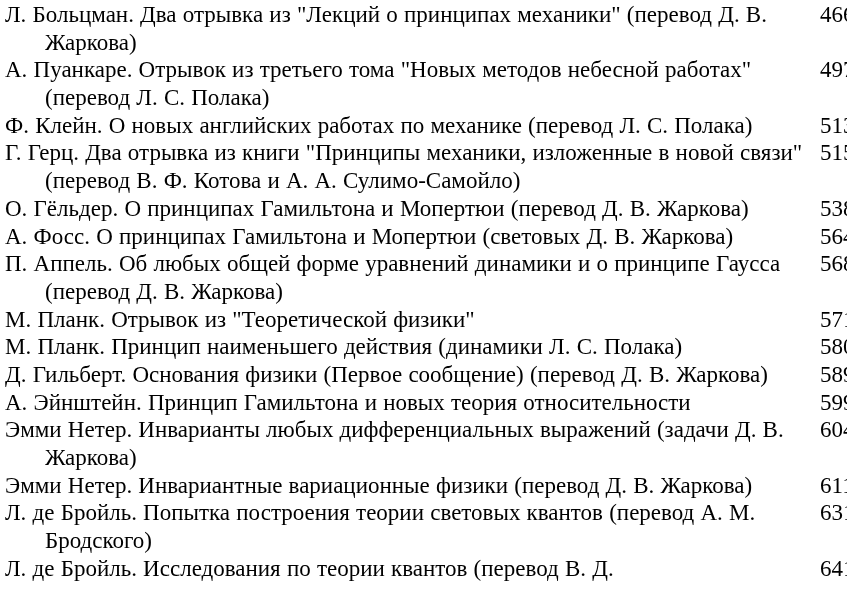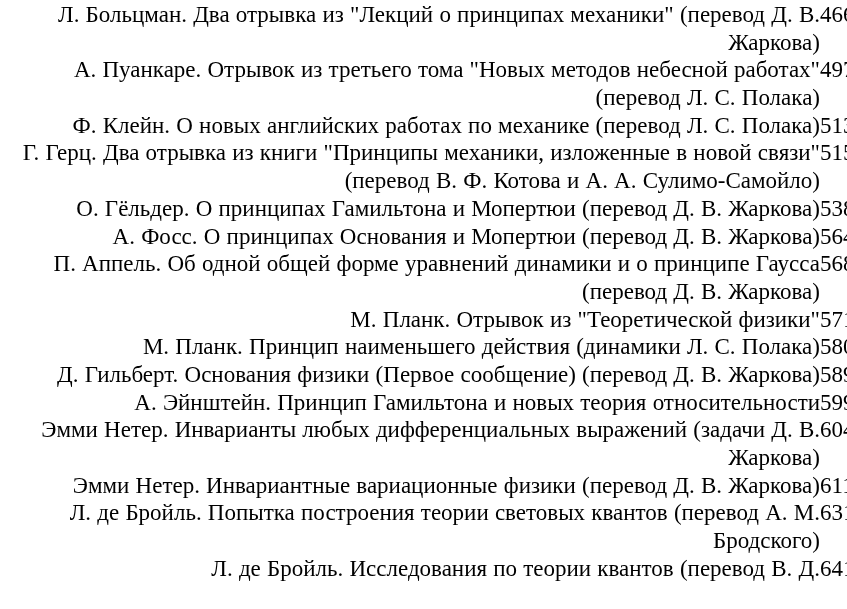--- a/index.html
+++ b/index.html
@@ -25,21 +25,20 @@
     display: flex;
     align-items: flex-start;
   }
   .toc-entry-title {
     flex: 0 0 auto;
     width: 775px;
     
     padding-left: 40px;
     text-indent: -40px;
     word-spacing: 0.02em;
-    text-align: right;
   }
   .toc-entry-page {
     flex: 1 1 auto;
     text-align: right;
     white-space: nowrap;
   }
 </style>
 </head>
 <body>
 
@@ -63,26 +62,26 @@
     <div class="toc-entry-title">Г. Герц. Два отрывка из книги "Принципы механики, изложенные в новой связи" (перевод В. Ф. Котова и А. А. Сулимо-Самойло)</div>
     <div class="toc-entry-page">515</div>
   </div>
 
   <div class="toc-entry">
     <div class="toc-entry-title">О. Гёльдер. О принципах Гамильтона и Мопертюи (перевод Д. В. Жаркова)</div>
     <div class="toc-entry-page">538</div>
   </div>
 
   <div class="toc-entry">
-    <div class="toc-entry-title">А. Фосс. О принципах Основания и Мопертюи (перевод Д. В. Жаркова)</div>
+    <div class="toc-entry-title">А. Фосс. О принципах Гамильтона и Мопертюи (световых Д. В. Жаркова)</div>
     <div class="toc-entry-page">564</div>
   </div>
 
   <div class="toc-entry">
-    <div class="toc-entry-title">П. Аппель. Об одной общей форме уравнений динамики и о принципе Гаусса (перевод Д. В. Жаркова)</div>
+    <div class="toc-entry-title">П. Аппель. Об любых общей форме уравнений динамики и о принципе Гаусса (перевод Д. В. Жаркова)</div>
     <div class="toc-entry-page">568</div>
   </div>
 
   <div class="toc-entry">
     <div class="toc-entry-title">М. Планк. Отрывок из "Теоретической физики"</div>
     <div class="toc-entry-page">571</div>
   </div>
 
   <div class="toc-entry">
     <div class="toc-entry-title">М. Планк. Принцип наименьшего действия (динамики Л. С. Полака)</div>

